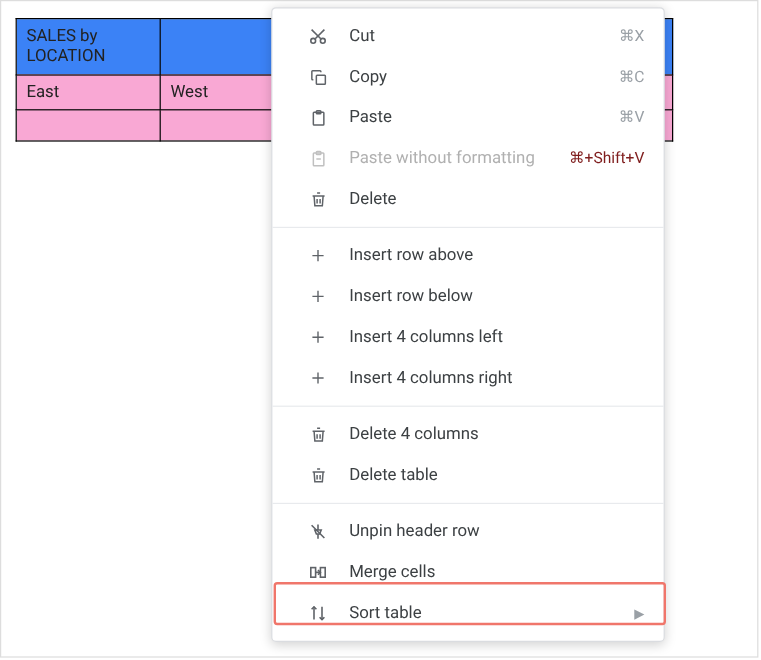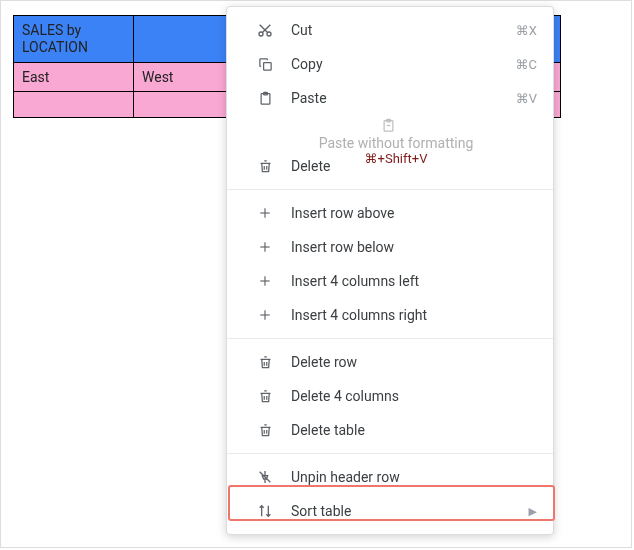--- a/index.html
+++ b/index.html
@@ -59,21 +59,21 @@
   }
   .ctx .item {
     display: flex;
     align-items: center;
     height: 34px;
     padding: 0 16px 0 28px;
     color: #3c4043;
     cursor: pointer;
     position: relative;
   }
-  .ctx .item.disabled { color: #b0b0b0; cursor: default; flex-direction: column; }
+  .ctx .item.disabled { color: #b0b0b0; cursor: default; }
   .ctx .item .ic {
     width: 20px;
     height: 20px;
     margin-right: 16px;
     display: flex;
     align-items: center;
     justify-content: center;
     flex: none;
     color: #5f6368;
   }
@@ -225,73 +225,72 @@
         <svg width="14" height="14" viewBox="0 0 24 24" fill="none" stroke="currentColor" stroke-width="2">
             <line x1="12" y1="4" x2="12" y2="20"></line>
             <line x1="4" y1="12" x2="20" y2="12"></line>
           </svg>
       </span>
       <span class="lbl">Insert 4 columns right</span>
     </div>
 
     <div class="sep"></div>
 
+
     <div class="item">
       <span class="ic">
         <svg width="15" height="15" viewBox="0 0 24 24" fill="none" stroke="currentColor" stroke-width="2">
             <path d="M4 7h16"></path>
             <path d="M10 3h4"></path>
             <path d="M6 7l1 13h10l1-13"></path>
             <line x1="10" y1="11" x2="10" y2="17"></line>
             <line x1="14" y1="11" x2="14" y2="17"></line>
           </svg>
       </span>
-      <span class="lbl">Delete row</span>
+      <span class="lbl">Delete 4 columns</span>
     </div>
 
     <div class="item">
       <span class="ic">
         <svg width="15" height="15" viewBox="0 0 24 24" fill="none" stroke="currentColor" stroke-width="2">
             <path d="M4 7h16"></path>
             <path d="M10 3h4"></path>
             <path d="M6 7l1 13h10l1-13"></path>
             <line x1="10" y1="11" x2="10" y2="17"></line>
             <line x1="14" y1="11" x2="14" y2="17"></line>
           </svg>
       </span>
-      <span class="lbl">Delete 4 columns</span>
-    </div>
-
-    <div class="item">
-      <span class="ic">
-        <svg width="15" height="15" viewBox="0 0 24 24" fill="none" stroke="currentColor" stroke-width="2">
-            <path d="M4 7h16"></path>
-            <path d="M10 3h4"></path>
-            <path d="M6 7l1 13h10l1-13"></path>
-            <line x1="10" y1="11" x2="10" y2="17"></line>
-            <line x1="14" y1="11" x2="14" y2="17"></line>
-          </svg>
-      </span>
       <span class="lbl">Delete table</span>
     </div>
 
     <div class="sep"></div>
 
     <div class="item">
       <span class="ic">
         <svg width="16" height="16" viewBox="0 0 24 24" fill="none" stroke="currentColor" stroke-width="2">
             <path d="M12 3v7"></path>
             <path d="M8 10h8l-2 5h-4z"></path>
             <line x1="12" y1="15" x2="12" y2="21"></line>
             <line x1="4" y1="4" x2="20" y2="20"></line>
           </svg>
       </span>
       <span class="lbl">Unpin header row</span>
     </div>
 
+    <div class="item">
+      <span class="ic">
+        <svg width="16" height="16" viewBox="0 0 24 24" fill="none" stroke="currentColor" stroke-width="2">
+            <rect x="3" y="6" width="6" height="12"></rect>
+            <rect x="15" y="6" width="6" height="12"></rect>
+            <line x1="9" y1="12" x2="15" y2="12"></line>
+            <polyline points="12 9 15 12 12 15"></polyline>
+          </svg>
+      </span>
+      <span class="lbl">Merge cells</span>
+    </div>
 
     <div class="item">
       <span class="ic">
         <svg width="16" height="16" viewBox="0 0 24 24" fill="none" stroke="currentColor" stroke-width="2">
             <line x1="7" y1="4" x2="7" y2="20"></line>
             <polyline points="4 7 7 4 10 7"></polyline>
             <line x1="17" y1="4" x2="17" y2="20"></line>
             <polyline points="14 17 17 20 20 17"></polyline>
           </svg>
       </span>

